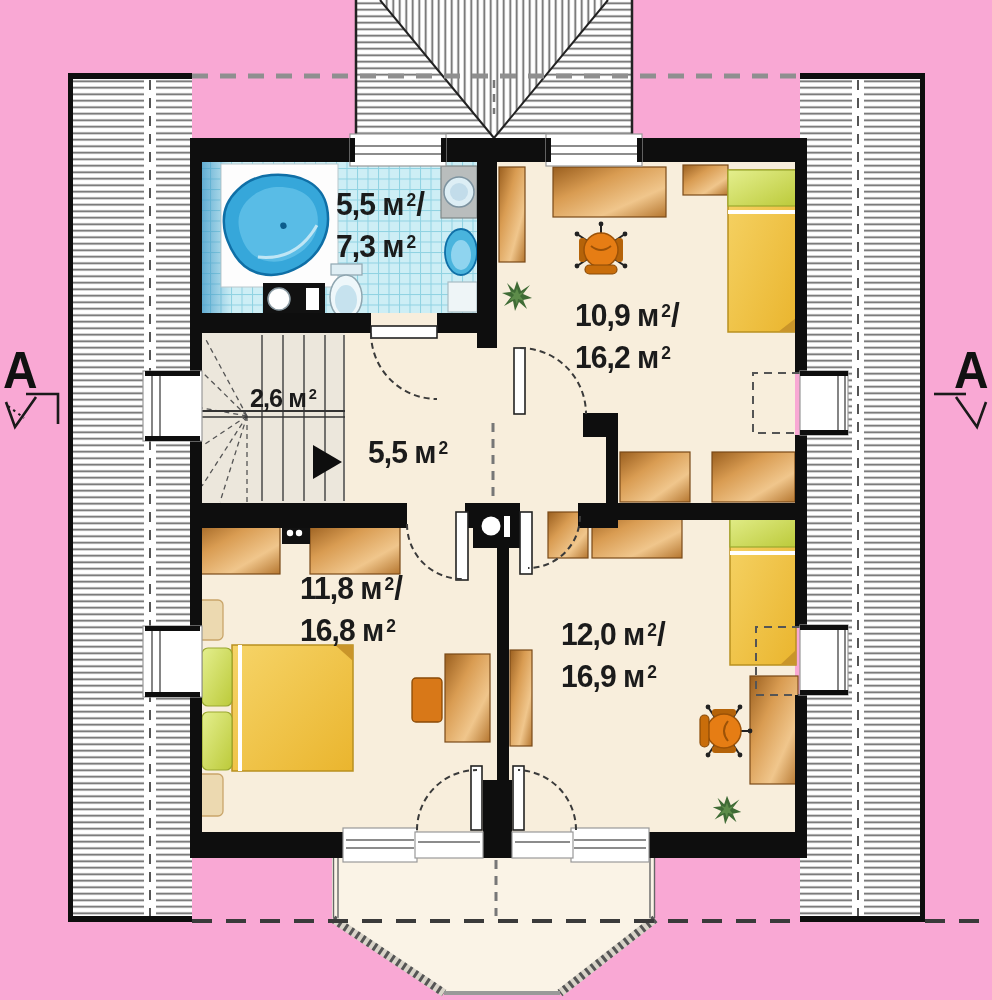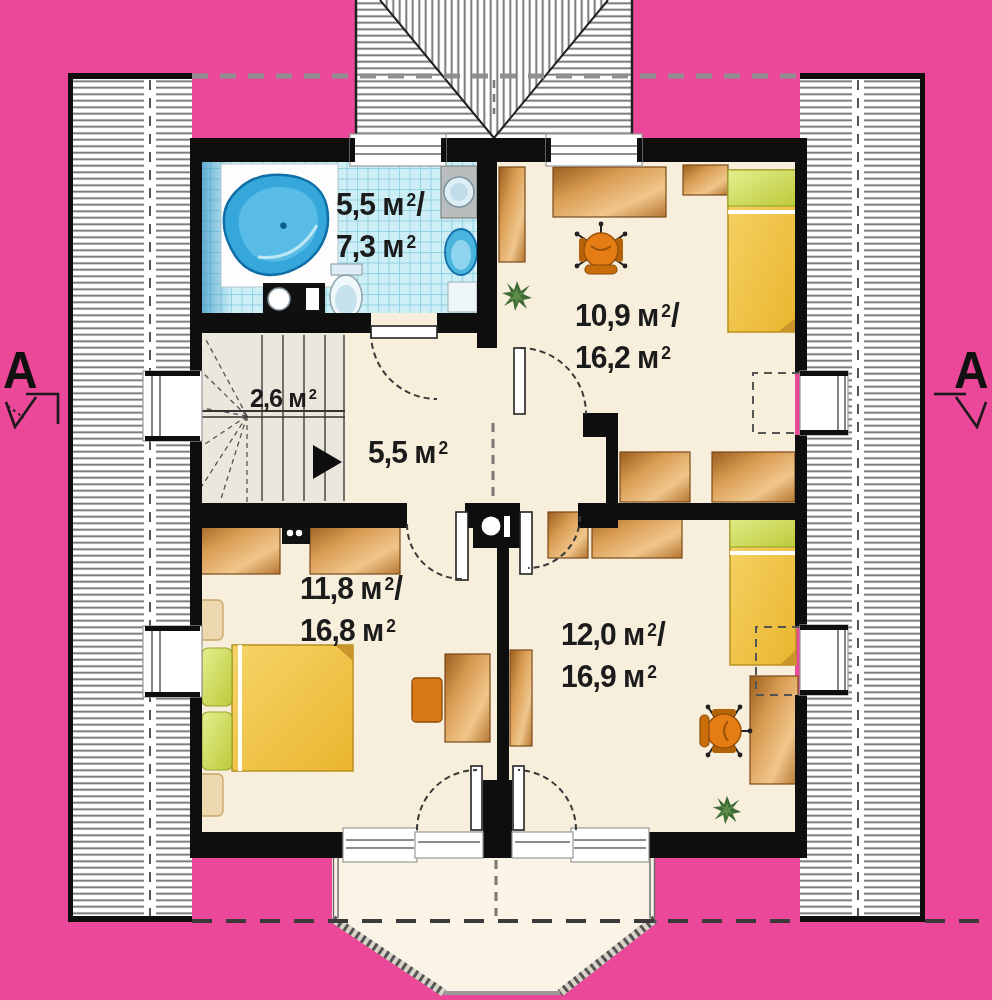--- a/index.html
+++ b/index.html
@@ -2,21 +2,21 @@
 <html style="--floor: #f8eedc; --floor-light: #faf3e6; --wall: #0e0e0e; --tile-bg: #cdeef5; --tile-line: #8fd2e2; --tub: #36a7da; --tub-dark: #0f6fa6; --tub-light: #84d2ef; --chair: #e67d14; --chair-dark: #9c5207; --bed-yellow: #f2c341; --pillow-green: #cdd84f; --plant: #3f6b35; --stair-floor: #ece7dc; --fixture-blue: #49b4dd; --counter-gray: #b9bdbd; --dash: #8f8f8f; --text: #1b1b1b;"><head>
 <meta charset="utf-8">
 <style>
   :root{
     --floor:#f8eedc; --floor-light:#faf3e6; --wall:#0e0e0e; --tile-bg:#cdeef5; --tile-line:#8fd2e2;
     --tub:#36a7da; --tub-dark:#0f6fa6; --tub-light:#84d2ef; --chair:#e67d14; --chair-dark:#9c5207;
     --bed-yellow:#f2c341; --pillow-green:#cdd84f; --plant:#3f6b35; --stair-floor:#ece7dc;
     --fixture-blue:#49b4dd; --counter-gray:#b9bdbd; --dash:#8f8f8f; --text:#1b1b1b;
   }
   html,body{margin:0;padding:0;background:#fff;}
-  #plan{position:relative;width:992px;height:1000px;background:#ec4899;overflow:hidden;
+  #plan{position:relative;width:992px;height:1000px;background:#f9a8d4;overflow:hidden;
         font-family:"Liberation Sans",sans-serif;}
   #plan svg{position:absolute;left:0;top:0;}
   .arealabel{position:absolute;font-weight:700;font-size:31px;line-height:1.36;color:var(--text);
              transform:scaleX(.97);transform-origin:left top;white-space:nowrap;letter-spacing:-1px;}
   .arealabel sup{font-size:.58em;vertical-align:38%;margin-left:3px;}
   .arealabel .slash{font-size:1.05em;margin-left:1px;}
   .small-label{font-size:26px;}
   .amark{position:absolute;font-weight:700;font-size:52px;color:#111;transform:scaleX(.92);
          transform-origin:left top;line-height:1;}
   .wallfill{fill:var(--wall);}

